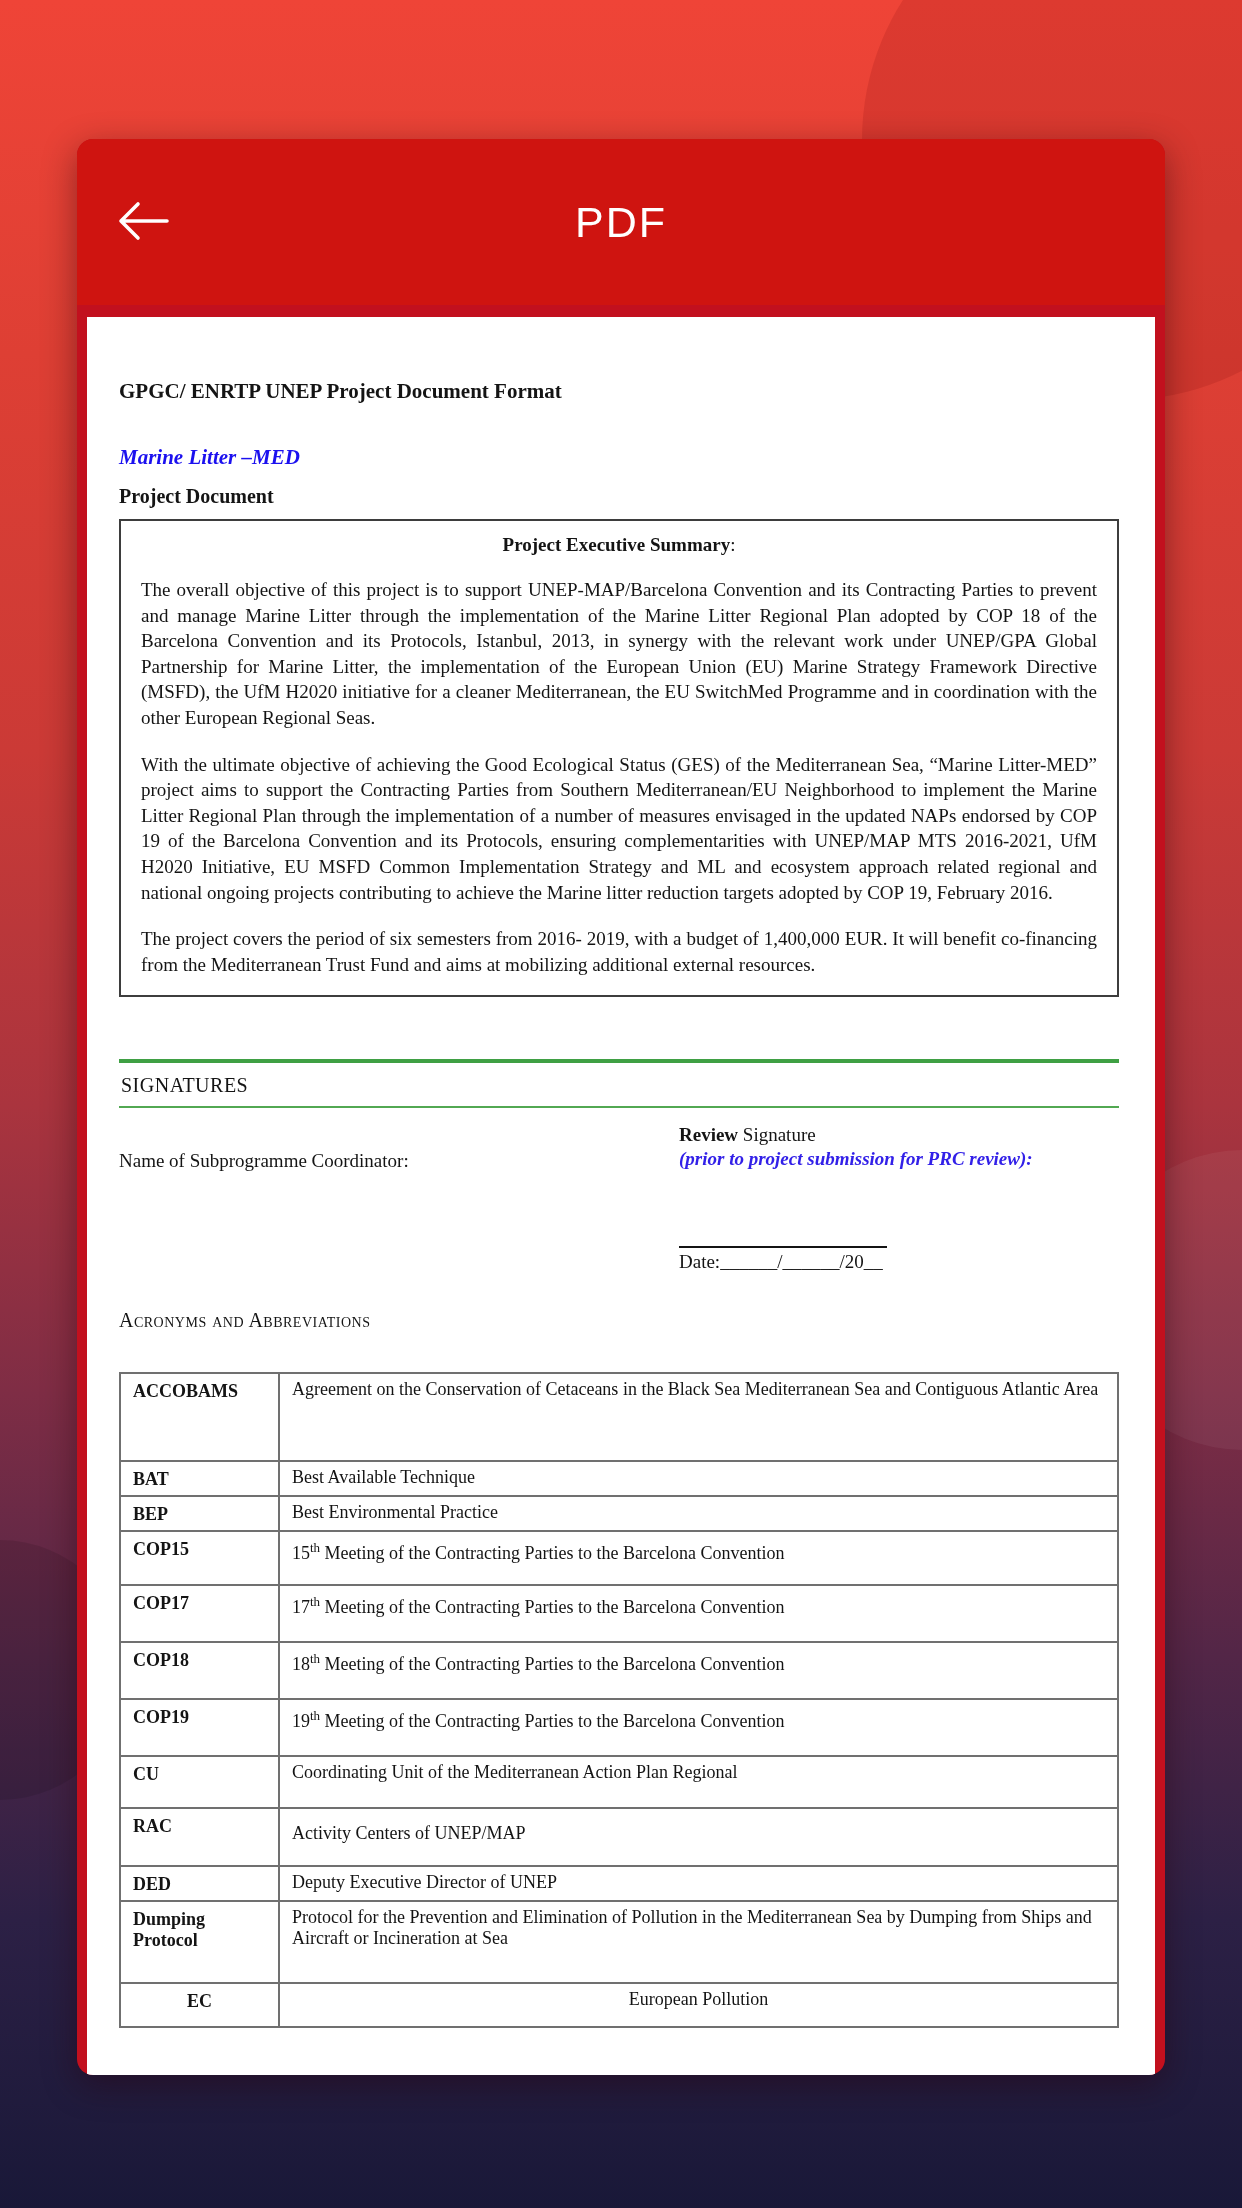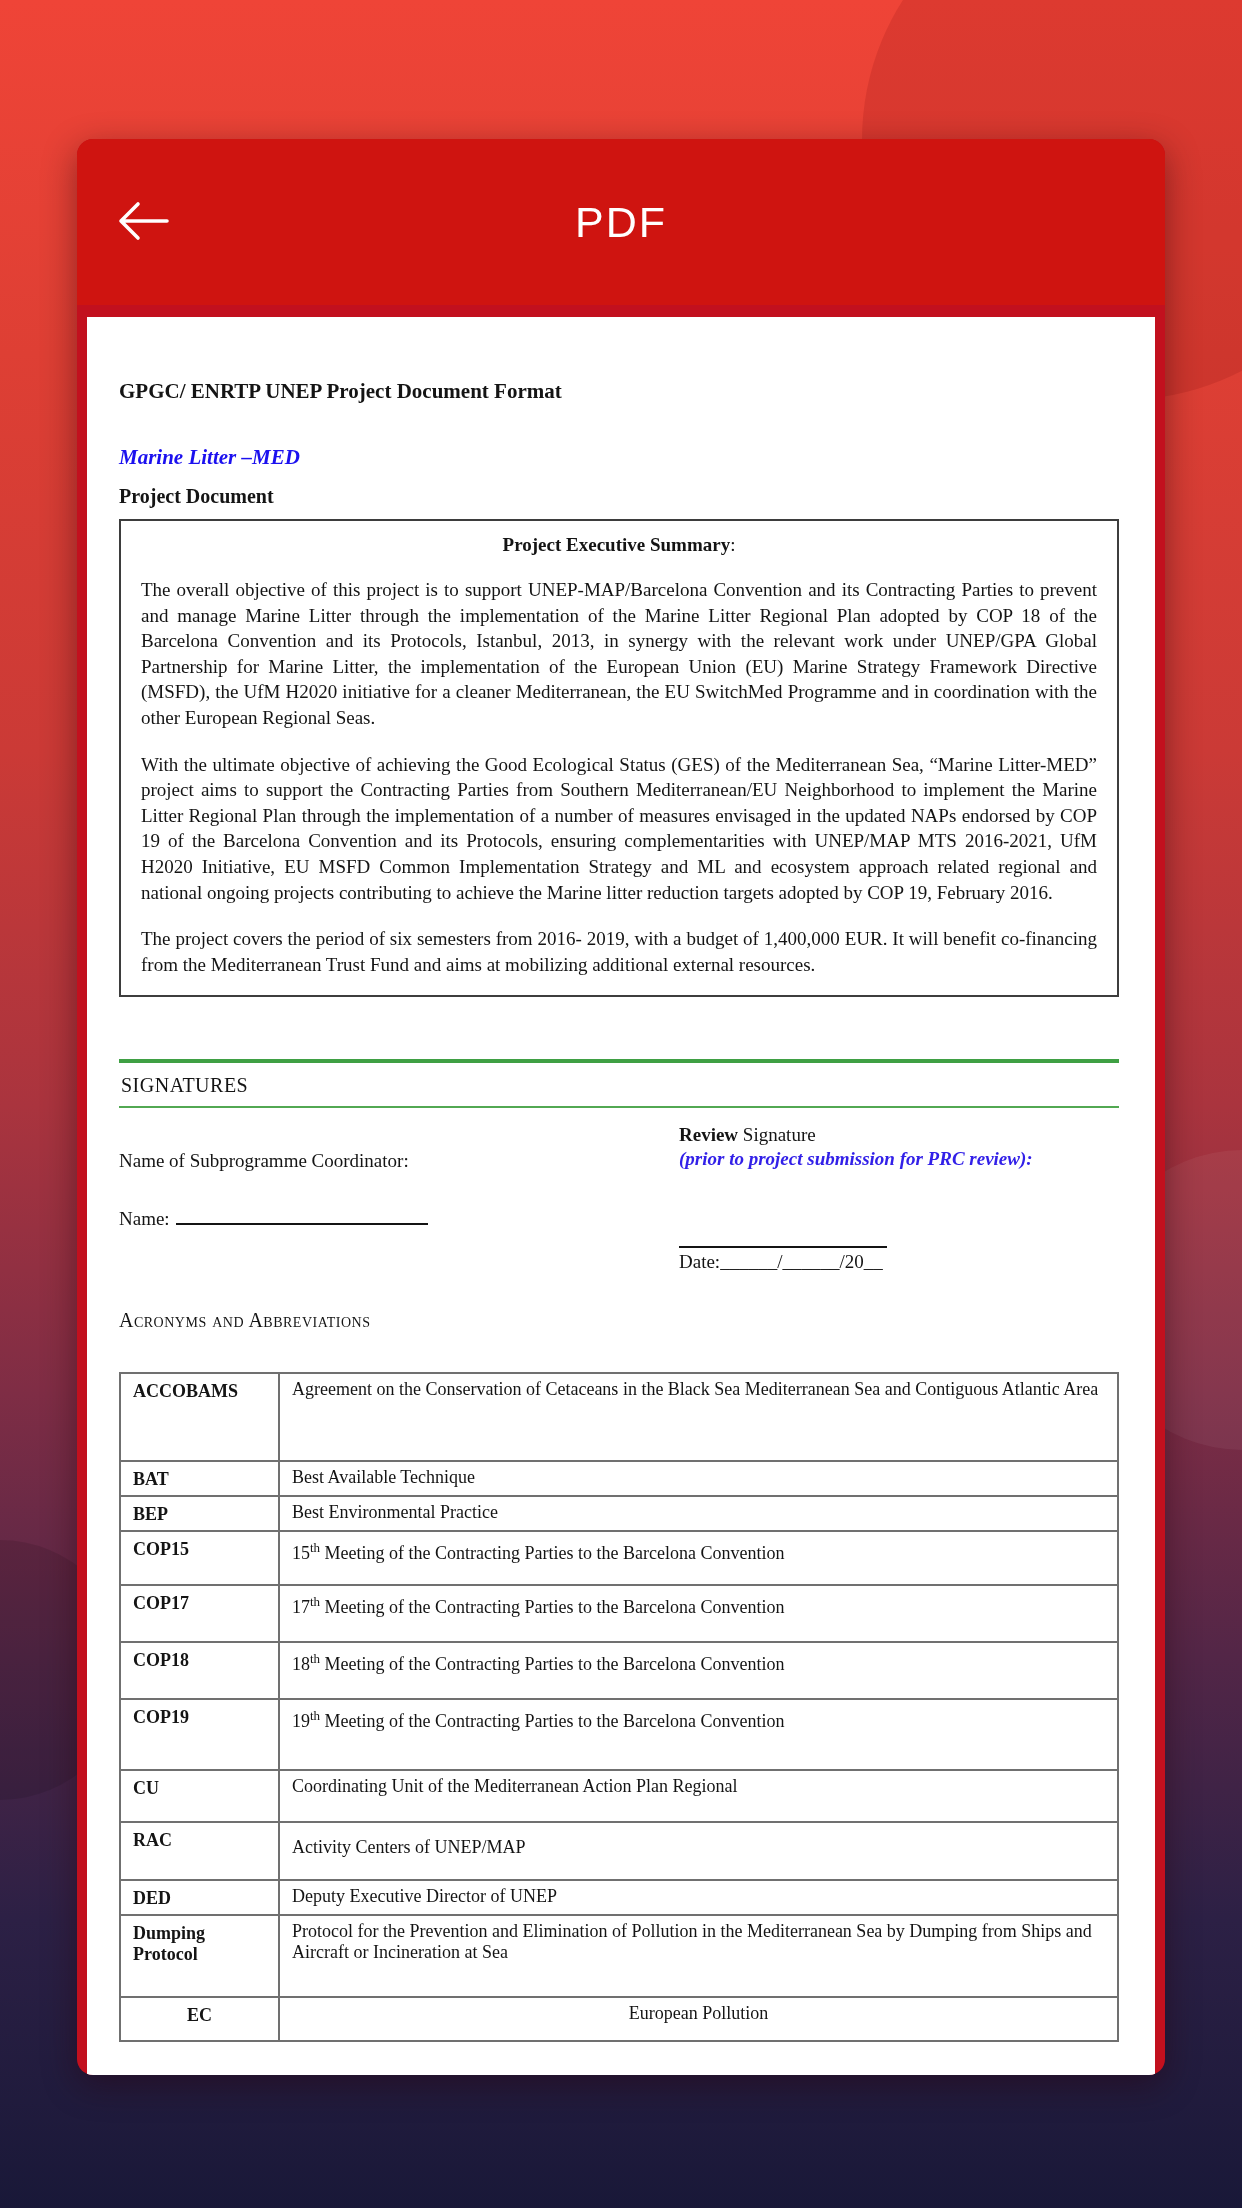--- a/index.html
+++ b/index.html
@@ -64,21 +64,21 @@
   .date-line{ font-size:19px; margin-top:3px; }
 
   .acr-heading{ margin-top:36px; font-size:20px; font-weight:normal; font-variant:small-caps; letter-spacing:0.5px; }
 
   table.acr{ margin-top:40px; width:100%; border-collapse:collapse; border:2px solid #4c4c4c; }
   table.acr td{ border:2px solid #707070; font-size:18px; vertical-align:top; padding:5px 12px 5px 12px; }
   table.acr td.term{ font-weight:bold; padding-top:7px; }
   table.acr sup{ font-size:13px; }
   tr.r-accobams td{ height:88px; } tr.r-bat td{ height:34px; } tr.r-bep td{ height:34px; }
   tr.r-cop15 td{ height:54px; } tr.r-cop17 td{ height:57px; } tr.r-cop18 td{ height:57px; }
-  tr.r-cop19 td{ height:71px; }
+  tr.r-cop19 td{ height:57px; }
   tr.r-cu td{ height:52px; } tr.r-cu td.def{ }
   tr.r-rac td{ height:58px; } tr.r-rac td.def{ padding-top:14px; }
   tr.r-ded td{ height:33px; } tr.r-dump td{ height:82px; } tr.r-ec td{ height:44px;text-align:center; }
   tr.r-cop15 td.def, tr.r-cop17 td.def, tr.r-cop18 td.def, tr.r-cop19 td.def{ padding-top:8px; }
 </style>
 </head>
 <body>
 
 <div class="stage">
   <div class="bg-circle c1"></div>
@@ -112,21 +112,20 @@
       </div>
 
       <div class="sig-sect">
         <div class="sig-rule-top"></div>
         <div class="sig-heading">SIGNATURES</div>
         <div class="sig-rule-bot"></div>
 
         <div class="sig-cols">
           <div class="sig-left">
             <div class="coord-label">Name of Subprogramme Coordinator:</div>
-            <div class="name-line"><span>Name:</span><span class="name-underline"></span></div>
           </div>
           <div class="sig-right">
             <div class="review-line"><b>Review</b><span> Signature</span></div>
             <div class="prc-note">(prior to project submission for PRC review):</div>
             <div class="sign-underline"></div>
             <div class="date-line">Date:______/______/20__</div>
           </div>
         </div>
       </div>
 

